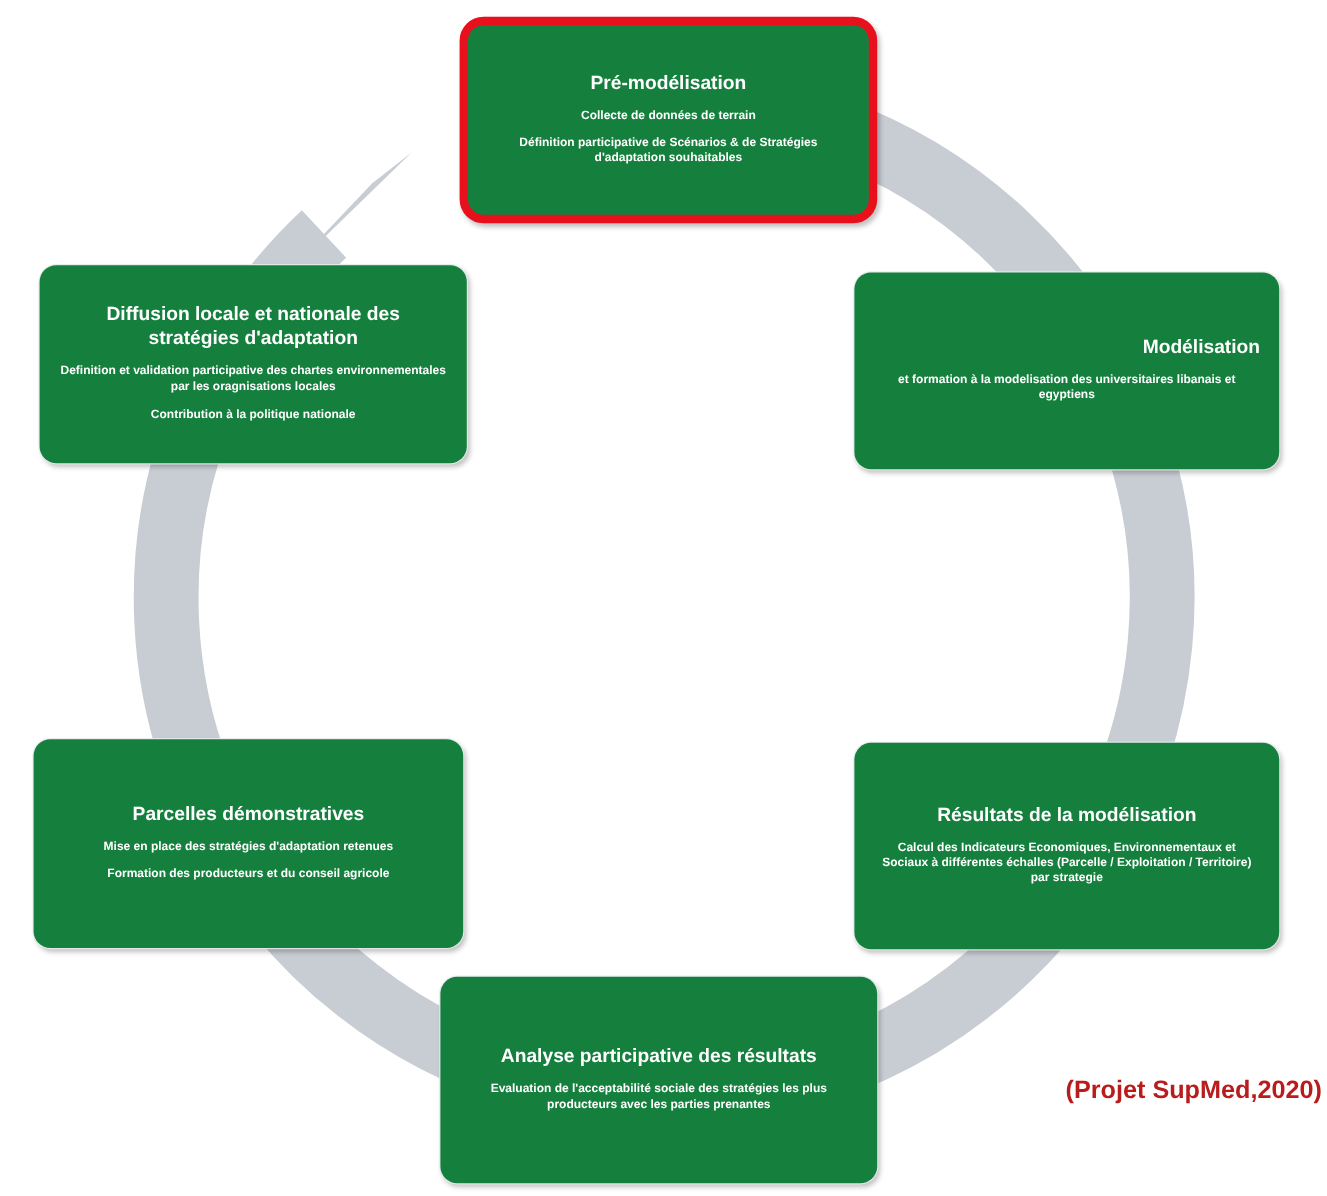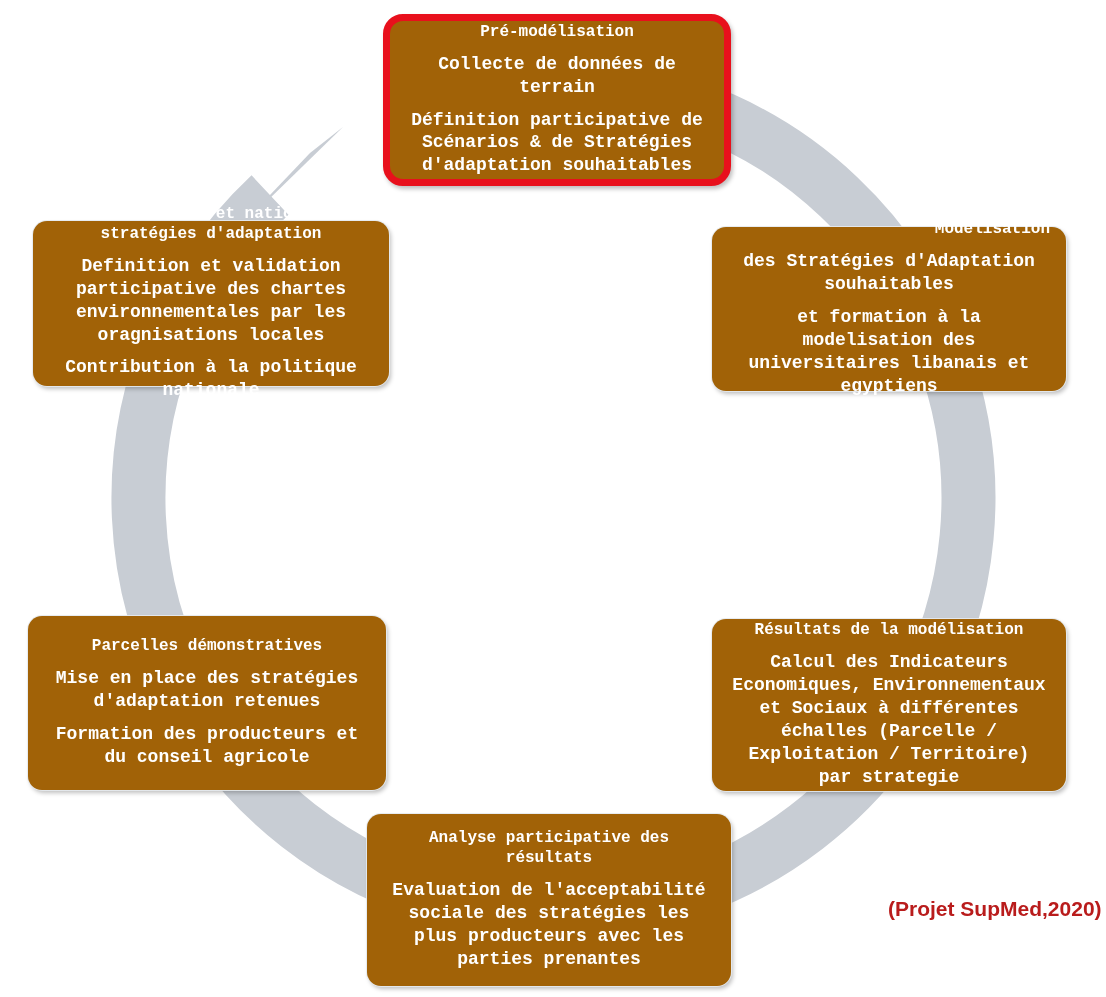--- a/index.html
+++ b/index.html
@@ -9,35 +9,34 @@
     position: relative;
     background: #ffffff;
     font-family: "Liberation Sans", sans-serif;
     overflow: hidden;
   }
   .ring-svg {
     position: absolute; left: 0; top: 0; z-index: 0;
   }
   .node {
     position: absolute; z-index: 1;
-    background: #a16207;
+    background: #15803d;
     color: #ffffff;
     border-radius: 14px;
     padding: 20px 16px;
     text-align: center;
     display: flex; flex-direction: column; justify-content: center;
     box-shadow: 0 0 0 1px rgba(230,234,238,0.9), 2px 3px 4px rgba(0,0,0,0.25);
-    font-family: Liberation Mono, monospace;
   }
   .node .title {
     font-weight: 700; font-size: 16px; line-height: 1.25;
     margin: 4px 0 6px 0;
   }
   .node .line {
-    font-weight: 700; font-size: 18px; line-height: 1.27;
+    font-weight: 700; font-size: 10px; line-height: 1.27;
     margin: 5px 0;
   }
   .node.highlighted {
     border: 7px solid #e8101c;
     border-radius: 20px;
     box-shadow: 2px 3px 4px rgba(0,0,0,0.25);
   }
   
   .pos-top          { left: 383px; top: 14px;  width: 348px; height: 172px; }
   .pos-right-top    { left: 712px; top: 227px; width: 354px; height: 164px; align-items: flex-end; }
@@ -63,21 +62,20 @@
   </svg>
 
   <div class="node highlighted pos-top">
     <div class="title">Pré-modélisation</div>
     <p class="line">Collecte de données de terrain</p>
     <p class="line">Définition participative de Scénarios &amp; de Stratégies d'adaptation souhaitables</p>
   </div>
 
   <div class="node pos-right-top">
     <div class="title">Modélisation</div>
-    <p class="line">des Stratégies d'Adaptation souhaitables</p>
     <p class="line">et formation à la modelisation des universitaires libanais et egyptiens</p>
   </div>
 
   <div class="node pos-right-bottom">
     <div class="title">Résultats de la modélisation</div>
     <p class="line">Calcul des Indicateurs Economiques, Environnementaux et Sociaux à différentes échalles (Parcelle / Exploitation / Territoire) par strategie</p>
   </div>
 
   <div class="node pos-bottom">
     <div class="title">Analyse participative des résultats</div>

